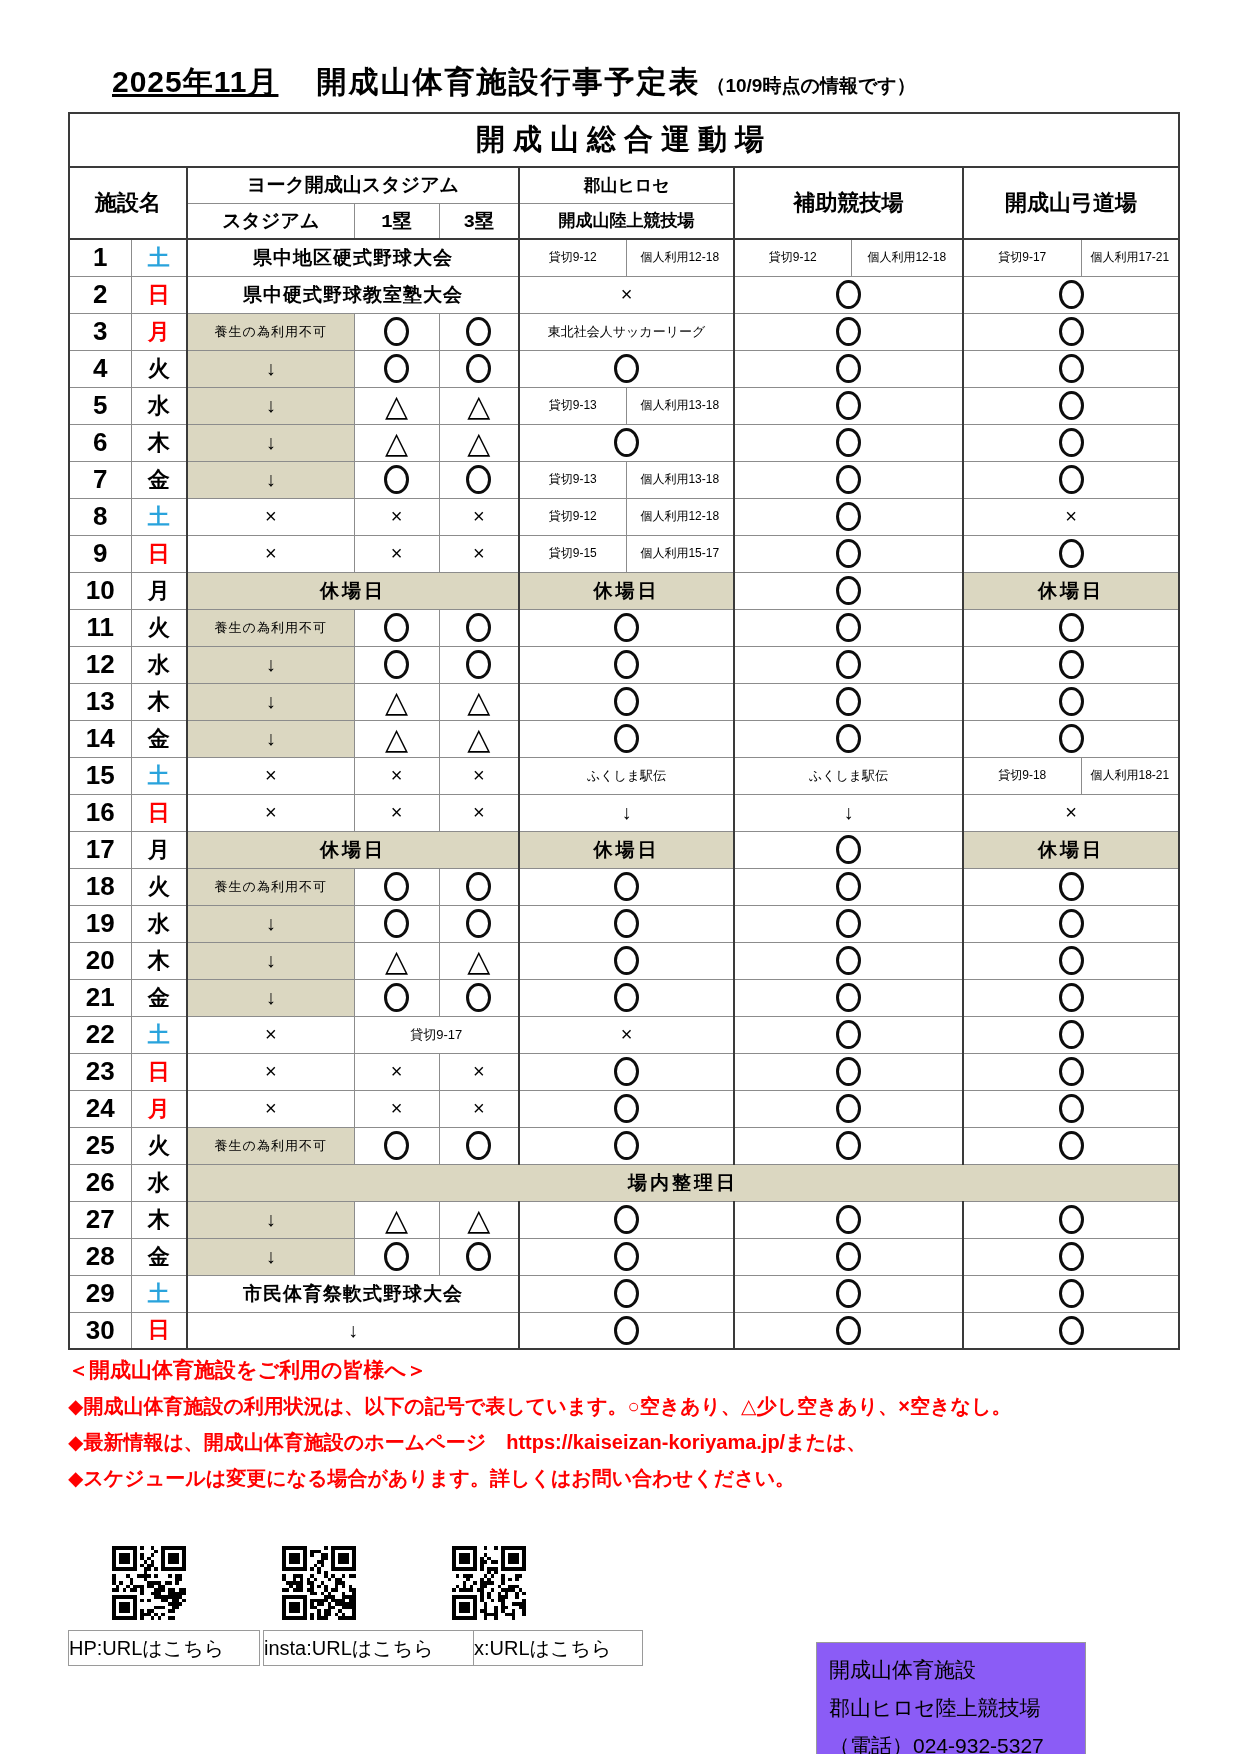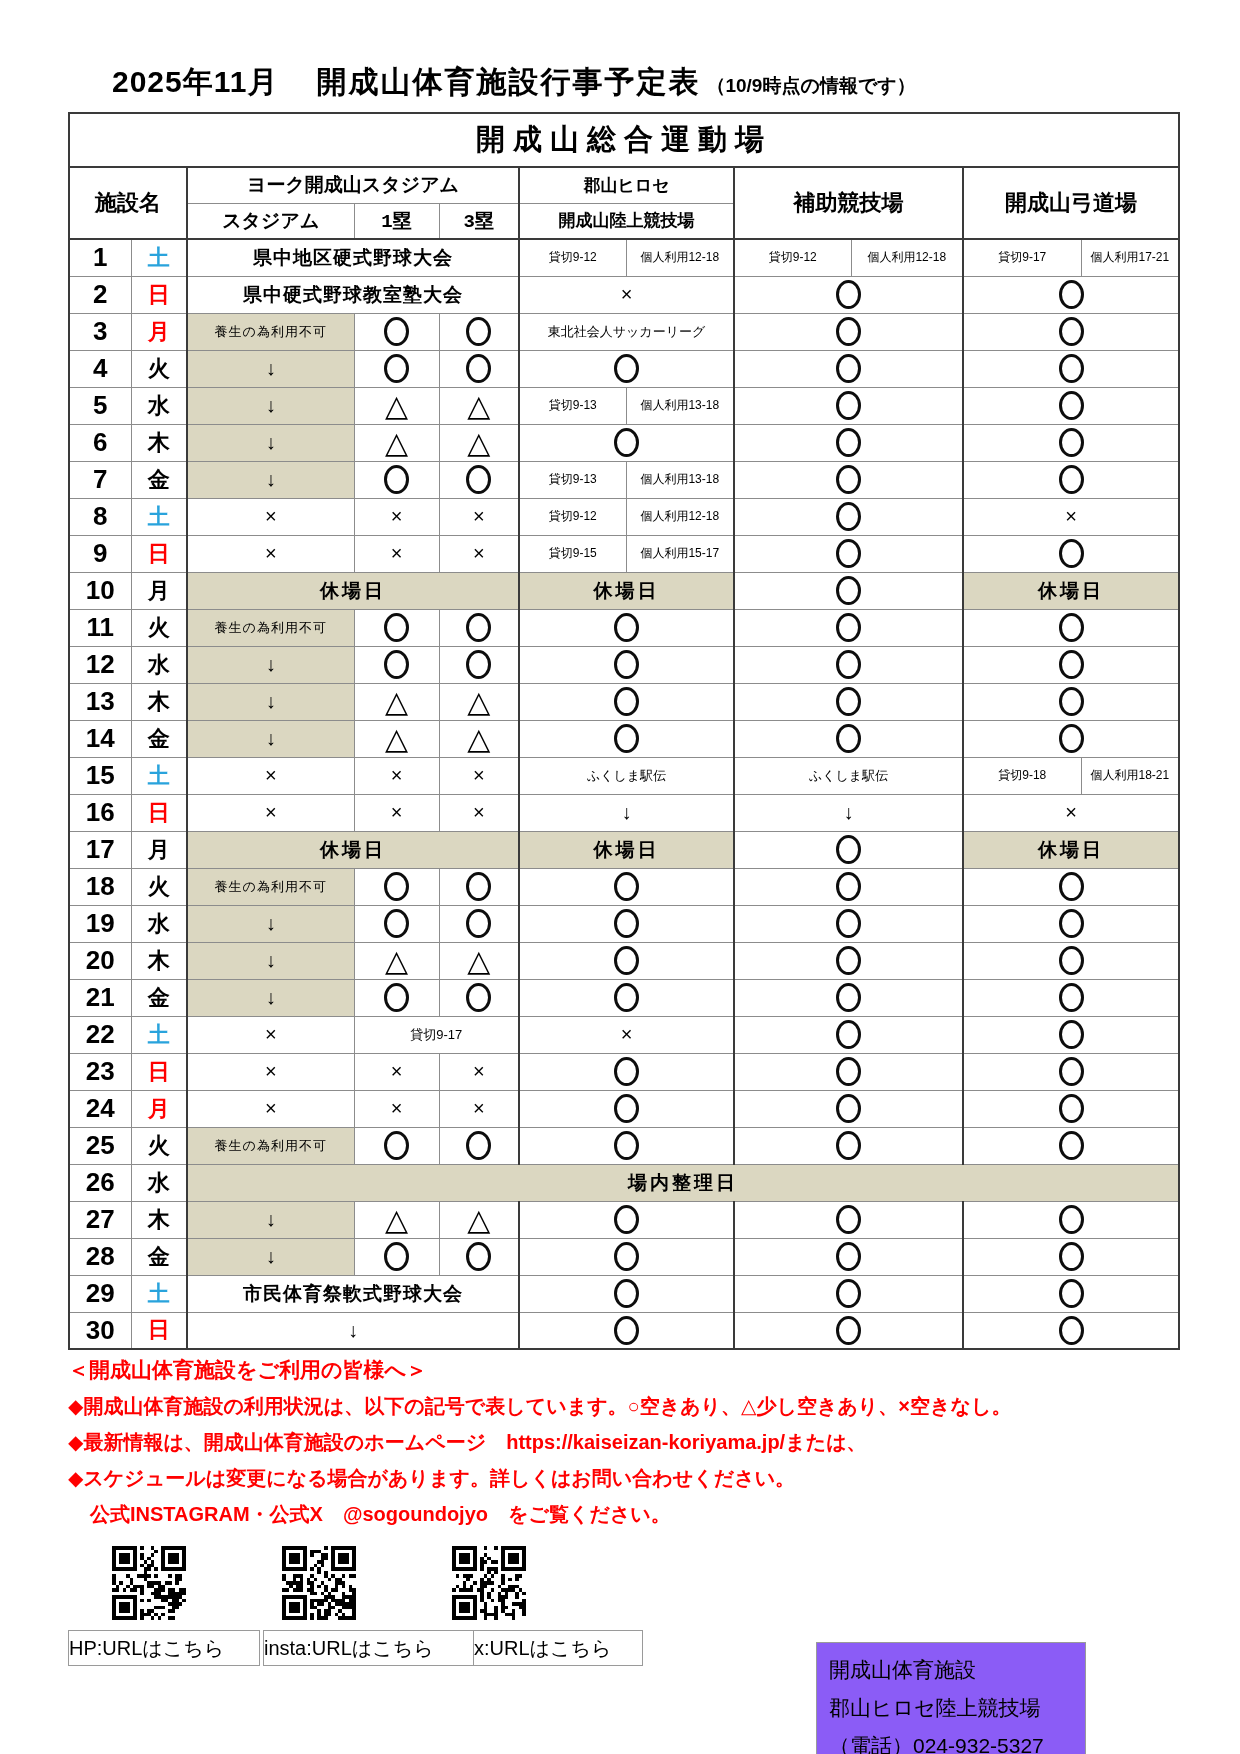--- a/index.html
+++ b/index.html
@@ -1,21 +1,21 @@
 <!DOCTYPE html>
 <html><head>
 <meta charset="utf-8">
 <style>
   html,body{margin:0;padding:0;background:#ffffff;}
   .page{position:relative;width:1240px;height:1754px;background:#fff;overflow:hidden;
         font-family:"Liberation Sans","DejaVu Sans",sans-serif;color:#000;}
 
   
   .titlebar{position:absolute;left:112px;top:62px;display:flex;align-items:baseline;white-space:nowrap;}
-  .t-month{font-size:30px;font-weight:700;letter-spacing:1px;}
+  .t-month{font-size:30px;font-weight:700;letter-spacing:1px;text-decoration:underline;}
   .t-main{font-size:30px;font-weight:700;margin-left:38px;letter-spacing:2px;}
   .t-note{font-size:19px;font-weight:700;margin-left:6px;}
 
   
   table.sched{position:absolute;left:68px;top:112px;width:1110px;border-collapse:collapse;
               table-layout:fixed;border:2px solid #3a3a3a;}
   .sched th,.sched td{border:1px solid #8c8c8c;padding:0;text-align:center;vertical-align:middle;
               overflow:hidden;white-space:nowrap;}
   .sched .gb{border-left:2px solid #3a3a3a;}
   .sched .bb{border-bottom:2px solid #3a3a3a;}
@@ -397,21 +397,20 @@
           <td colspan="2" class="gb"><span class="circ"></span></td>
         </tr>
       </tbody>
   </table>
 
   <div class="notes">
     <div class="ln head">＜開成山体育施設をご利用の皆様へ＞</div>
     <div class="ln">◆開成山体育施設の利用状況は、以下の記号で表しています。○空きあり、△少し空きあり、×空きなし。</div>
     <div class="ln"><span>◆最新情報は、開成山体育施設のホームページ　</span><span class="western">https://kaiseizan-koriyama.jp/</span><span>または、</span></div>
     <div class="ln">◆スケジュールは変更になる場合があります。詳しくはお問い合わせください。</div>
-    <div class="ln indent"><span>公式INSTAGRAM・公式X　</span><span class="western">@sogoundojyo</span><span>　をご覧ください。</span></div>
   </div>
 
   <div class="qr qr1">
       <svg viewBox="0 0 21 21" width="74" height="74" shape-rendering="crispEdges">
         <rect x="0" y="0" width="21" height="21" fill="#fff"></rect>
         <rect x="8" y="0" width="1" height="1" fill="#000"></rect>
         <rect x="11" y="0" width="1" height="1" fill="#000"></rect>
         <rect x="12" y="1" width="1" height="1" fill="#000"></rect>
         <rect x="8" y="2" width="1" height="1" fill="#000"></rect>
         <rect x="11" y="2" width="1" height="1" fill="#000"></rect>

